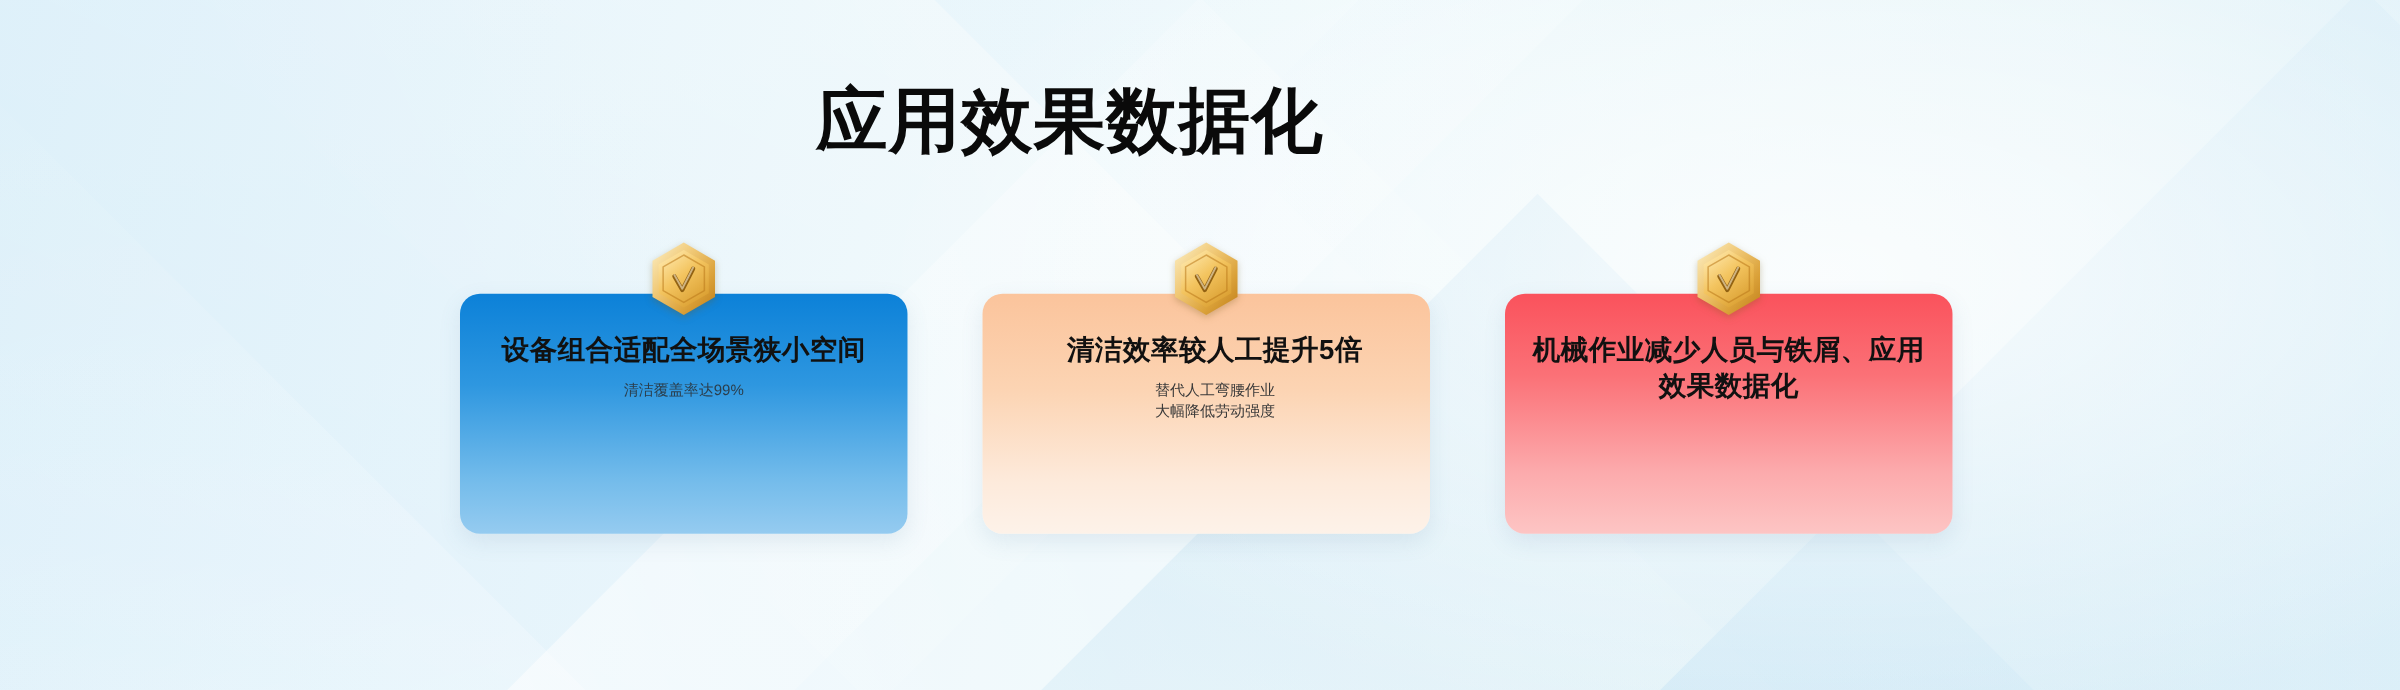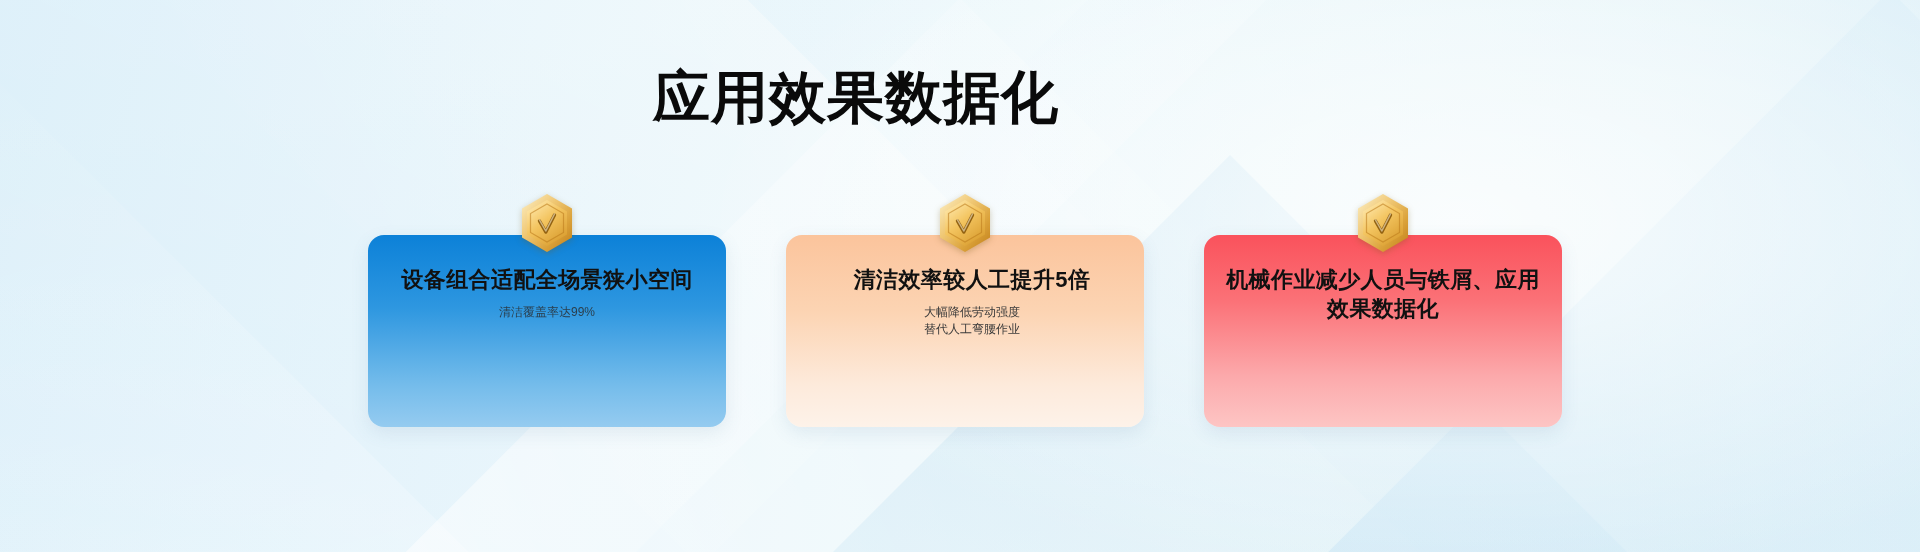--- a/index.html
+++ b/index.html
@@ -174,22 +174,22 @@
   <div class="card c2">
     <svg class="badge" viewBox="0 0 54 60">
       <polygon points="27,1 52,15.5 52,44.5 27,59 2,44.5 2,15.5" fill="url(#g1o)"></polygon>
       <polygon points="27,7 47,18.5 47,41.5 27,53 7,41.5 7,18.5" fill="url(#g1i)"></polygon>
       <polygon points="27,11 43.5,20.5 43.5,39.5 27,49 10.5,39.5 10.5,20.5" fill="none" stroke="#b9781a" stroke-width="1.2" opacity=".55"></polygon>
       <path d="M19.5 28 L25.8 39 L34.5 22" fill="none" stroke="#8a5a0d" stroke-width="3.4" stroke-linecap="round" stroke-linejoin="round" opacity=".92"></path>
       <path d="M19.5 27 L25.8 38 L34.5 21" fill="none" stroke="#fff6dd" stroke-width="1.5" stroke-linecap="round" stroke-linejoin="round" opacity=".55"></path>
     </svg>
     <div class="card-title">清洁效率较人工提升5倍</div>
     <div class="card-body">
+      <span class="ln">替代人工弯腰作业</span>
       <span class="ln">大幅降低劳动强度</span>
-      <span class="ln">替代人工弯腰作业</span>
     </div>
   </div>
 
   <div class="card c3">
     <svg class="badge" viewBox="0 0 54 60">
       <polygon points="27,1 52,15.5 52,44.5 27,59 2,44.5 2,15.5" fill="url(#g1o)"></polygon>
       <polygon points="27,7 47,18.5 47,41.5 27,53 7,41.5 7,18.5" fill="url(#g1i)"></polygon>
       <polygon points="27,11 43.5,20.5 43.5,39.5 27,49 10.5,39.5 10.5,20.5" fill="none" stroke="#b9781a" stroke-width="1.2" opacity=".55"></polygon>
       <path d="M19.5 28 L25.8 39 L34.5 22" fill="none" stroke="#8a5a0d" stroke-width="3.4" stroke-linecap="round" stroke-linejoin="round" opacity=".92"></path>
       <path d="M19.5 27 L25.8 38 L34.5 21" fill="none" stroke="#fff6dd" stroke-width="1.5" stroke-linecap="round" stroke-linejoin="round" opacity=".55"></path>

